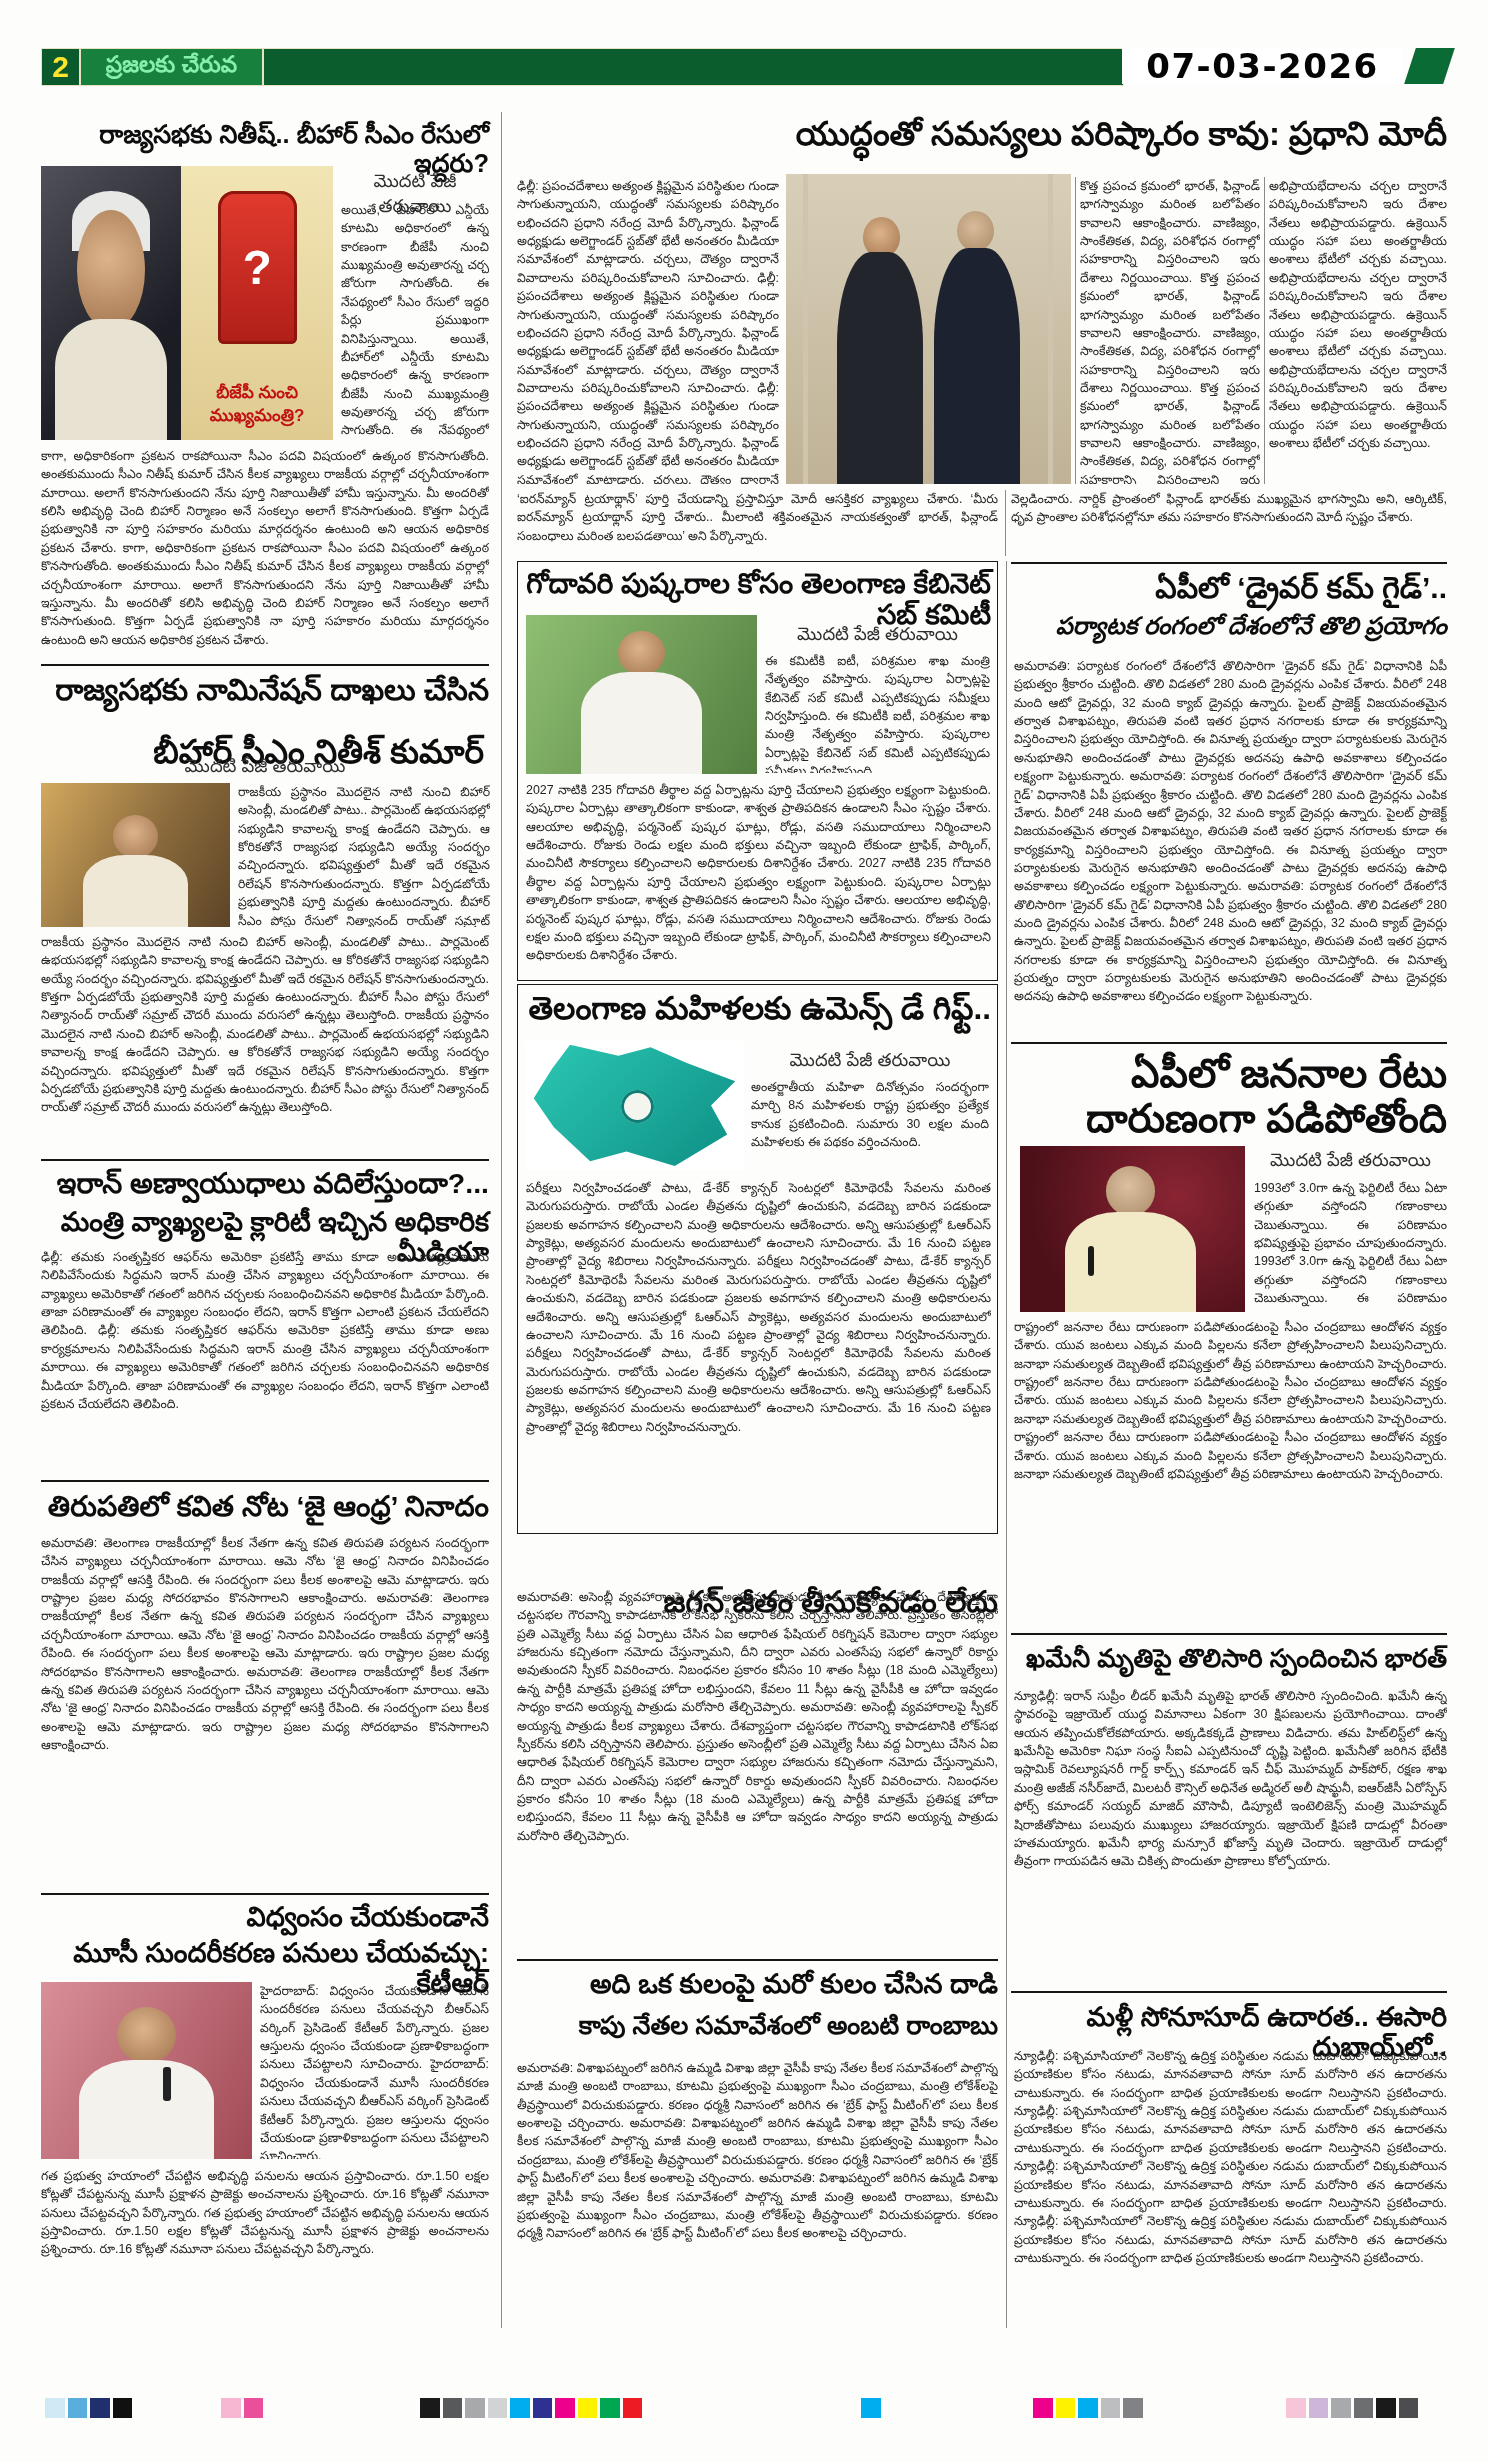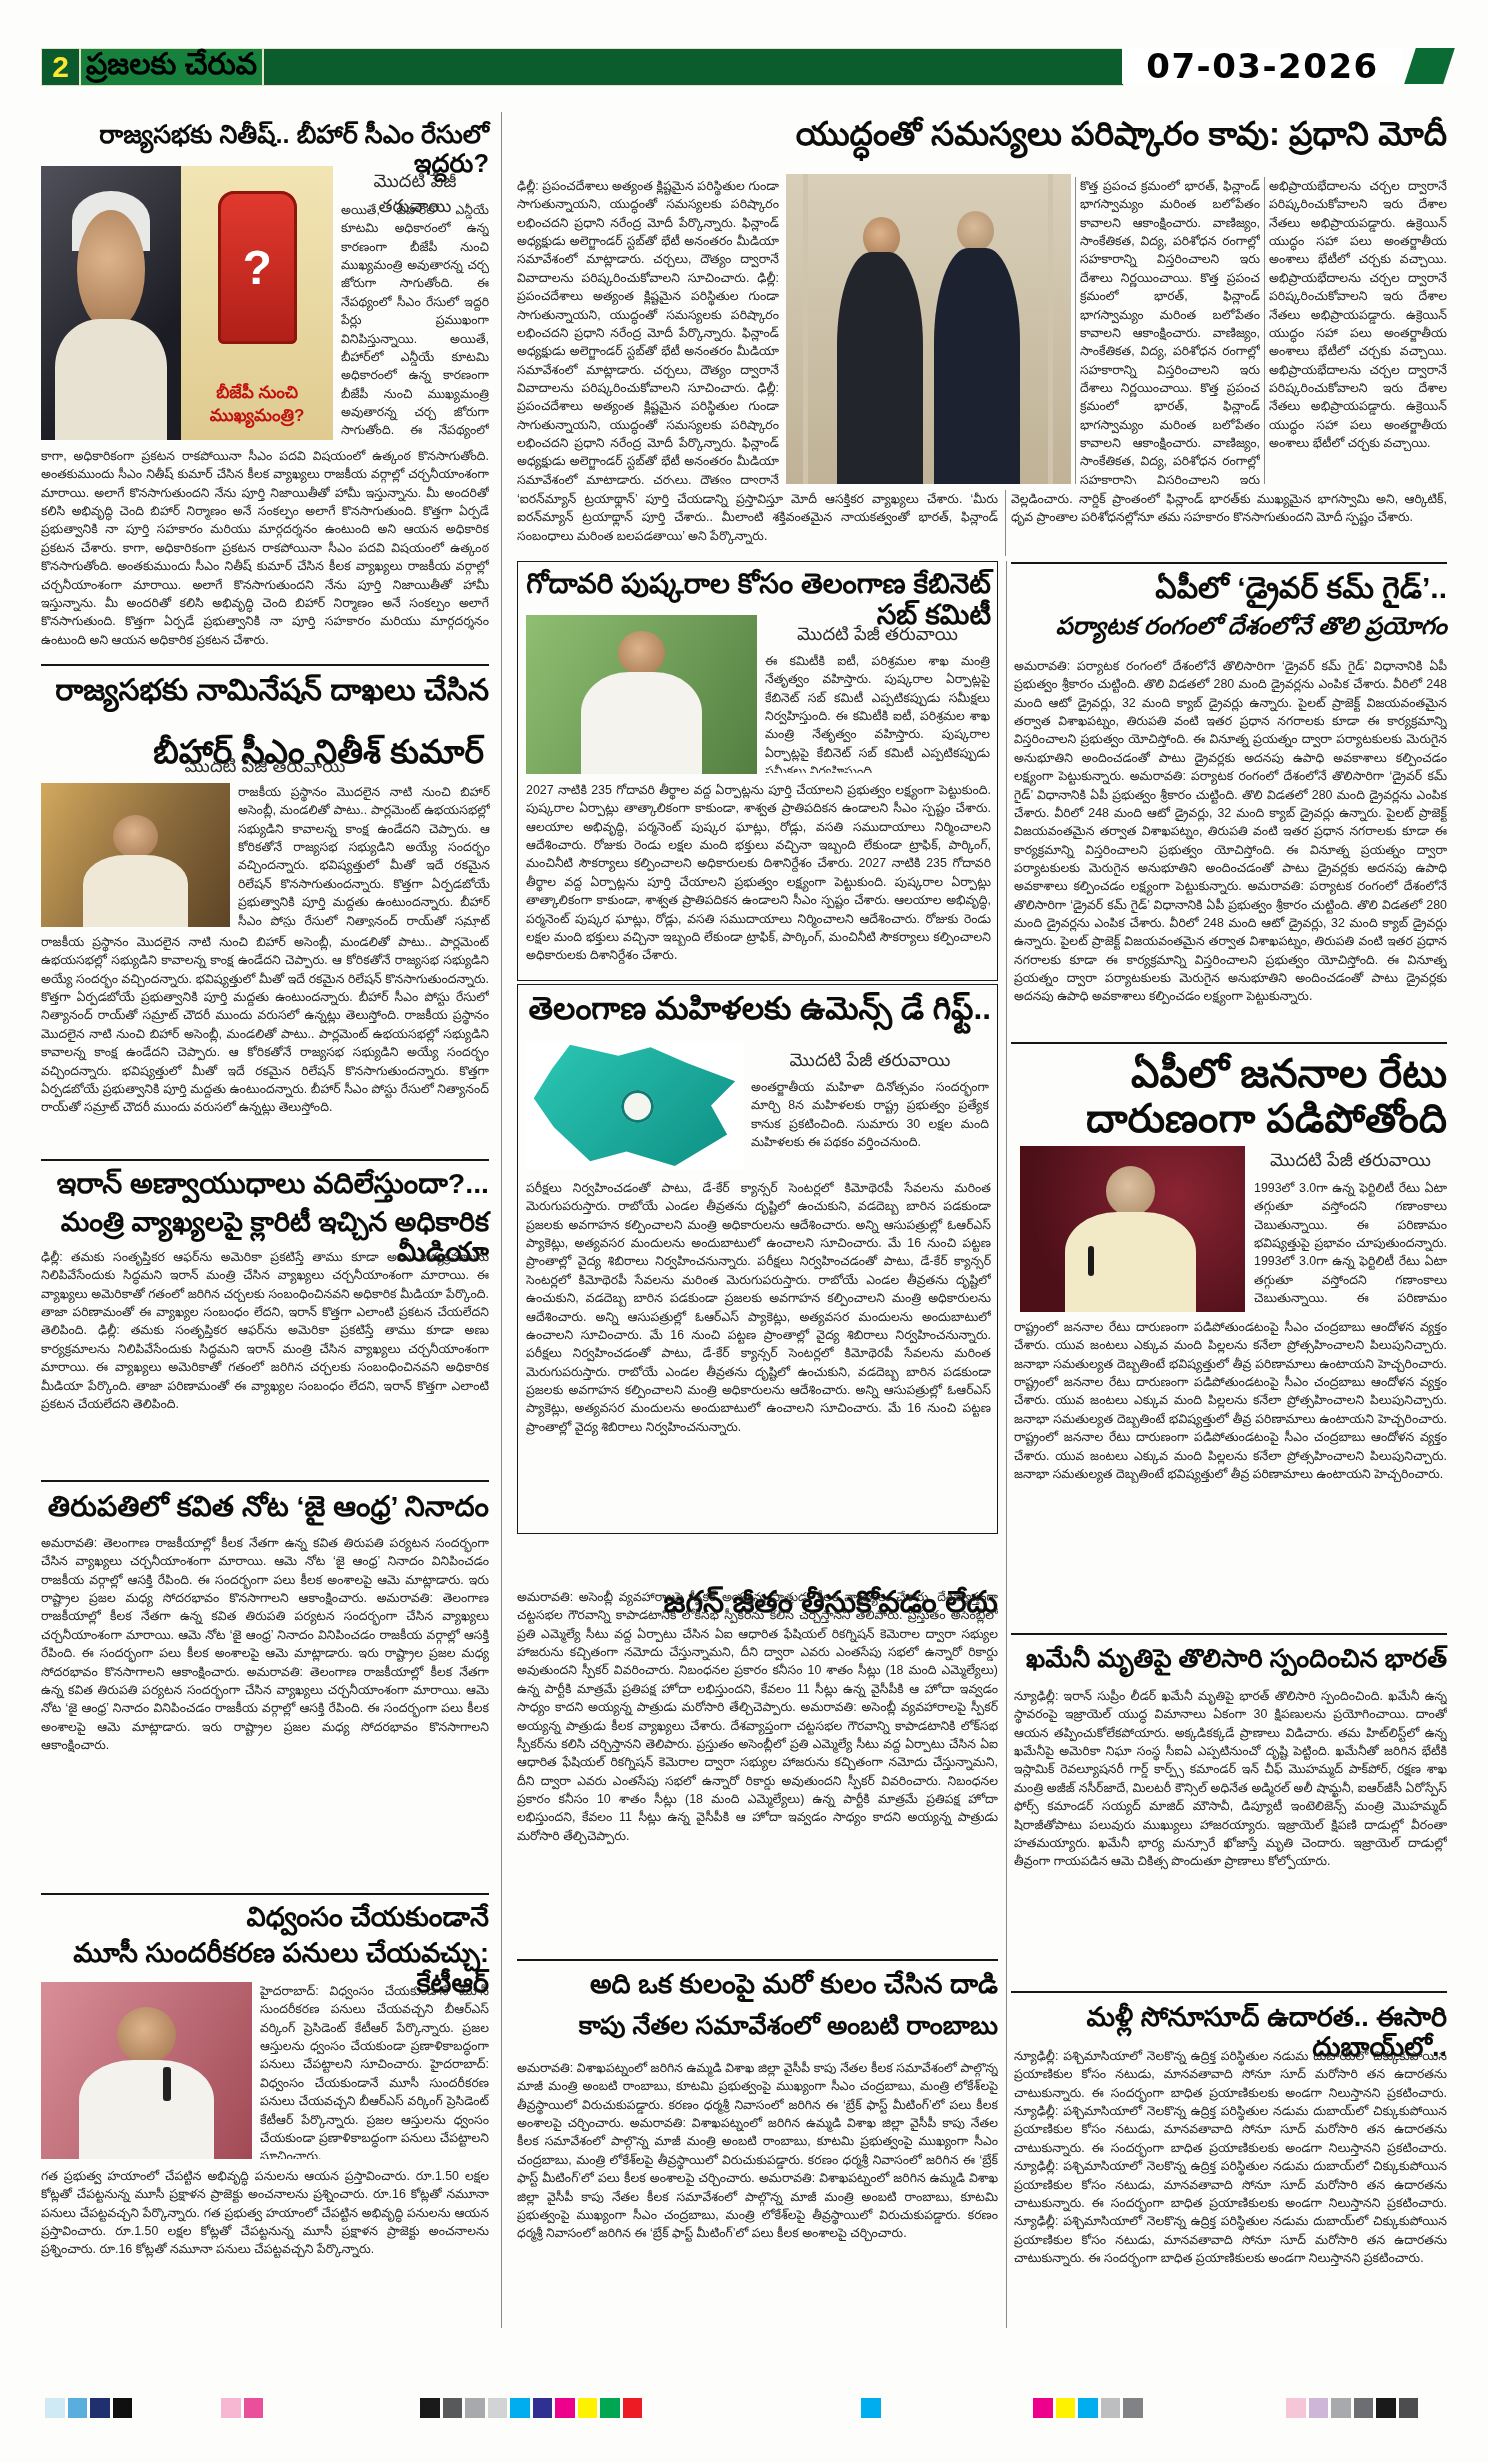--- a/index.html
+++ b/index.html
@@ -7,21 +7,21 @@
         font-family:"Liberation Sans","DejaVu Sans",sans-serif;overflow:hidden;}
   .abs{position:absolute;}
   .headline{font-weight:bold;color:#0d0d0d;text-align:right;line-height:1.12;letter-spacing:0;}
   .t{font-size:12.4px;line-height:1.48;text-align:justify;color:#222;overflow:hidden;}
   .continued{font-size:18px;color:#2e2e2e;text-align:center;font-weight:500;}
   .rh{position:absolute;height:1.5px;background:#161616;}
   .rv{position:absolute;width:0.7px;background:#8a8a8a;}
   .box{border:1.5px solid #1a1a1a;box-sizing:border-box;}
   
   .hdr-num{background:#0a5a2e;color:#ffe62e;font-size:30px;font-weight:bold;display:flex;align-items:center;justify-content:center;border:0.7px solid #e7e2c5;}
-  .hdr-section{background:#17803d;color:#000000;font-size:30px;font-weight:bold;display:flex;align-items:center;justify-content:center;border:0.7px solid #e7e2c5;}
+  .hdr-section{background:#17803d;color:#86efac;font-size:23px;font-weight:bold;display:flex;align-items:center;justify-content:center;border:0.7px solid #e7e2c5;}
   .hdr-bar{background:#0b5d2e;border:0.7px solid #e7e2c5;}
   .hdr-date{background:#ffffff;color:#050505;font-size:34px;font-weight:900;display:flex;align-items:center;justify-content:center;letter-spacing:1.5px;font-family:"DejaVu Sans","Liberation Sans",sans-serif;}
   .hdr-flag{background:#0b6b34;transform:skewX(-18deg);}
   
   .photo{position:absolute;overflow:hidden;background:#cfcfcf;}
   .ph-split-l{position:absolute;left:0;top:0;width:48%;height:100%;background:linear-gradient(135deg,#50505a 0%,#1c1c24 70%);}
   .ph-face{position:absolute;border-radius:50%;background:radial-gradient(circle at 45% 40%,#dcb48c 0%,#a97c55 85%);}
   .ph-hair{position:absolute;border-radius:50% 50% 0 0;background:#e8e8e6;}
   .ph-split-r{position:absolute;right:0;top:0;width:52%;height:100%;background:linear-gradient(#f2e5b4,#dfcb90);}
   .chair{position:absolute;left:24%;top:9%;width:52%;height:56%;background:linear-gradient(#e23a2e,#b01f18);border-radius:16.5px 16.5px 6px 6px;box-shadow:inset 0 0 0 3px #8f150f;display:flex;align-items:center;justify-content:center;color:#fff;font-size:48px;font-weight:bold;}

